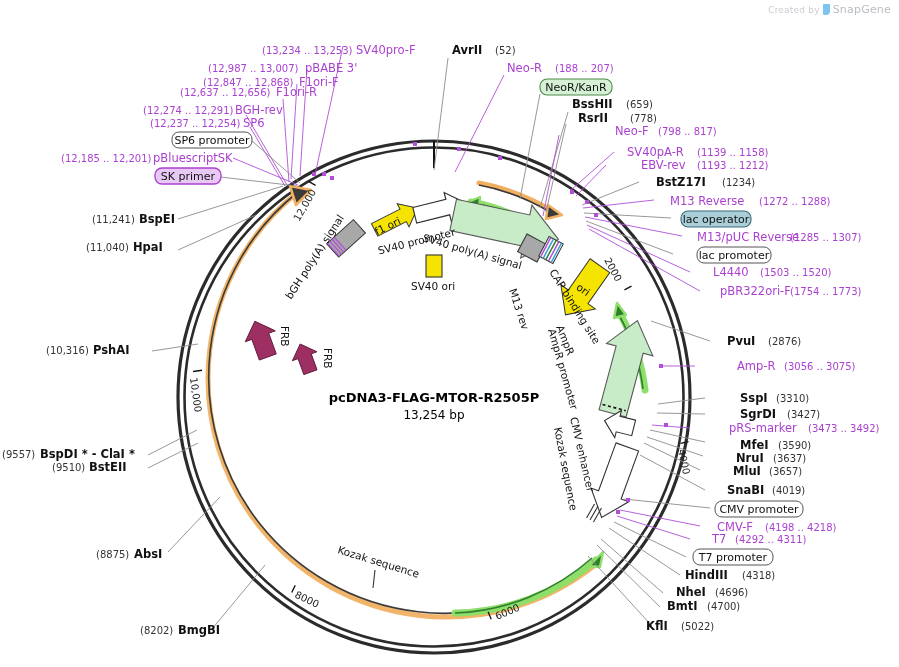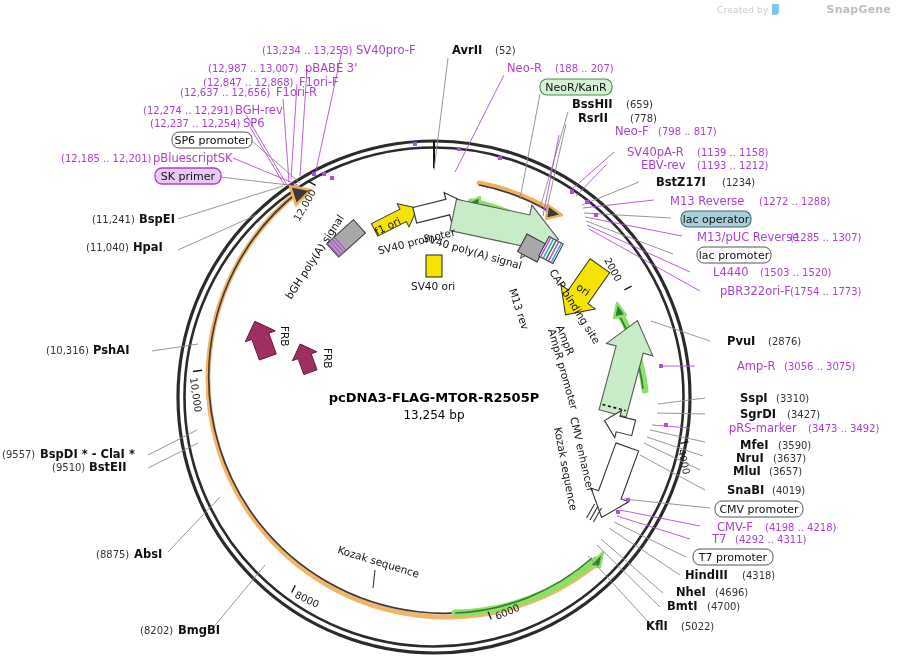--- a/index.html
+++ b/index.html
@@ -17,21 +17,21 @@
     position:absolute;right:8px;top:3px;
     font-size:9px;color:#c9ccd1;letter-spacing:.2px;
     display:flex;align-items:center;gap:3px;
     font-family:"DejaVu Sans","Liberation Sans",sans-serif;
   }
   .credit .mark{
     display:inline-block;width:7px;height:11px;
     background:#7ec4f0;
     border-radius:1px 1px 4px 1px;
   }
-  .credit .sg{color:#b9bdc4;font-weight:bold;font-size:11px;margin-left:45px;}
+  .credit .sg{color:#b9bdc4;font-weight:normal;font-size:11px;}
 </style>
 </head>
 <body>
 
 <div id="stage">
 
   <div class="credit">
     <span>Created by</span>
     <span class="mark"></span>
     <span class="sg">SnapGene</span>

